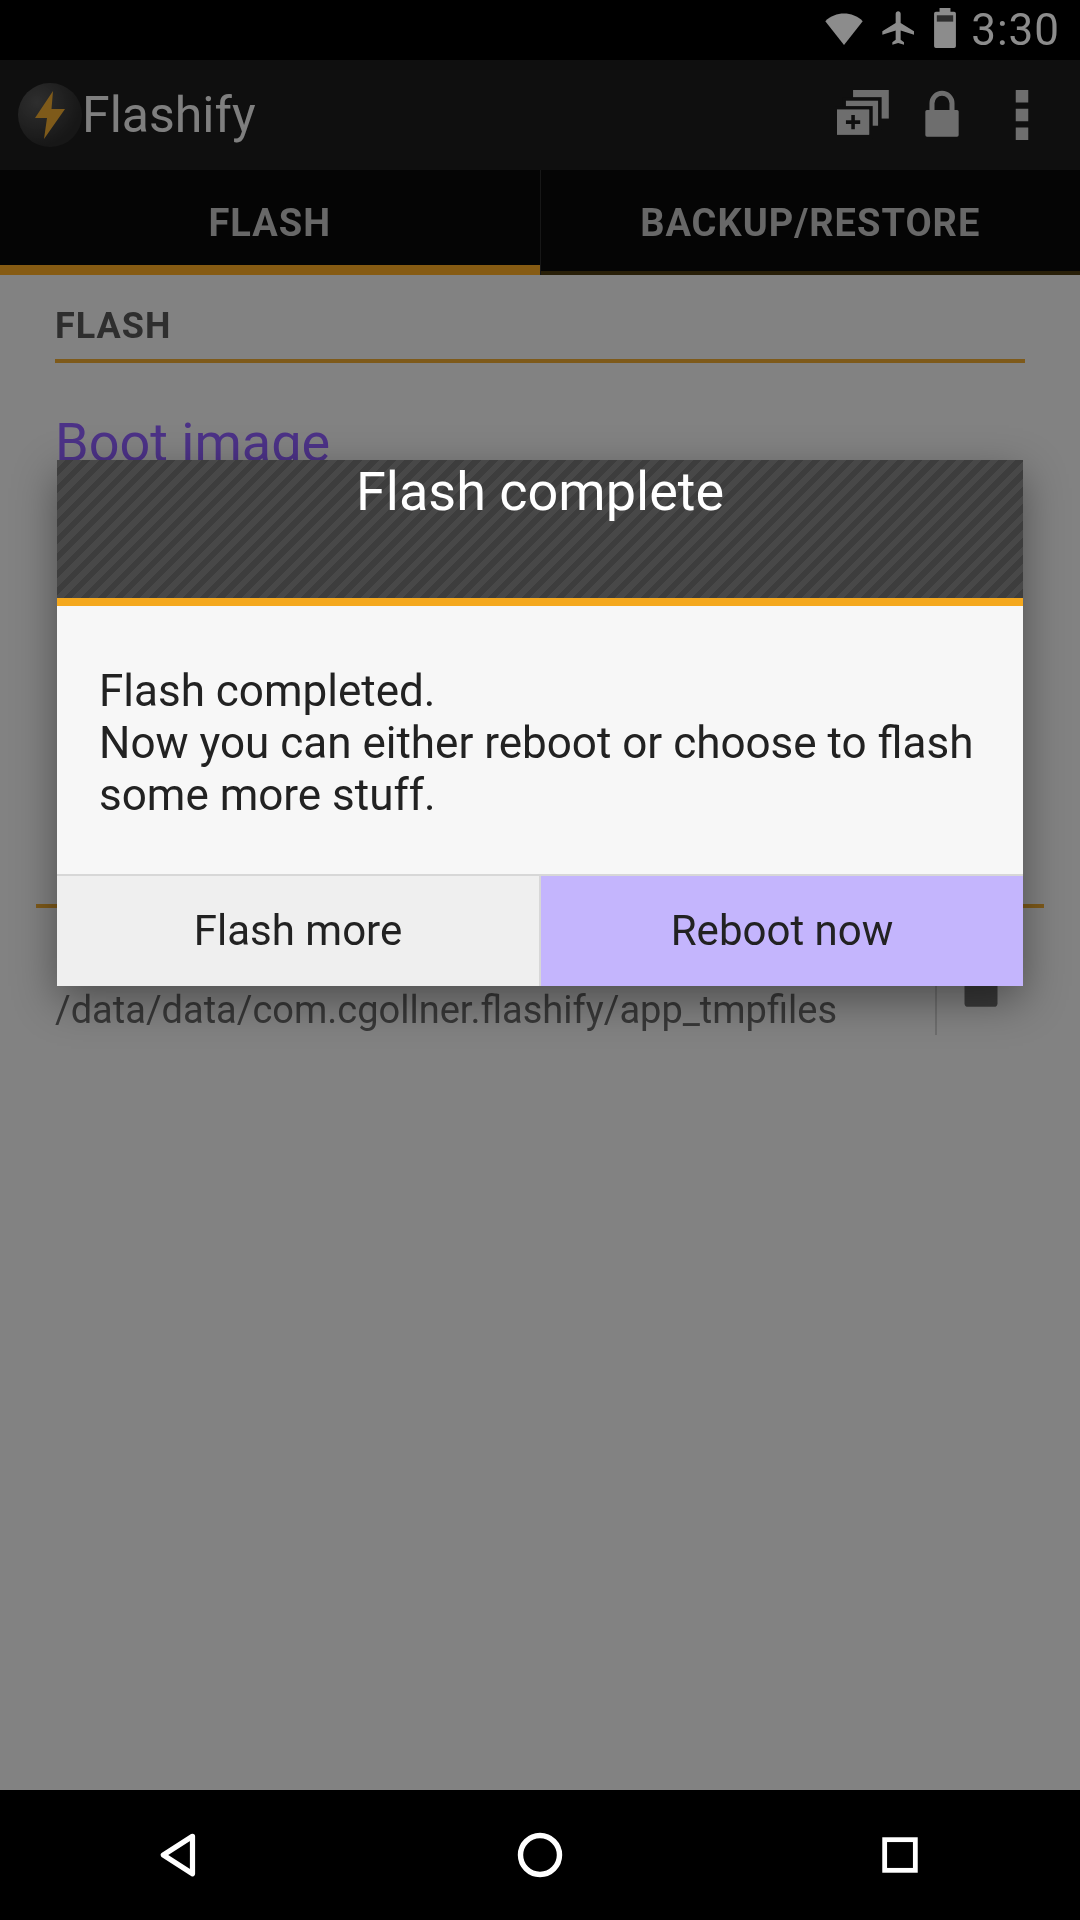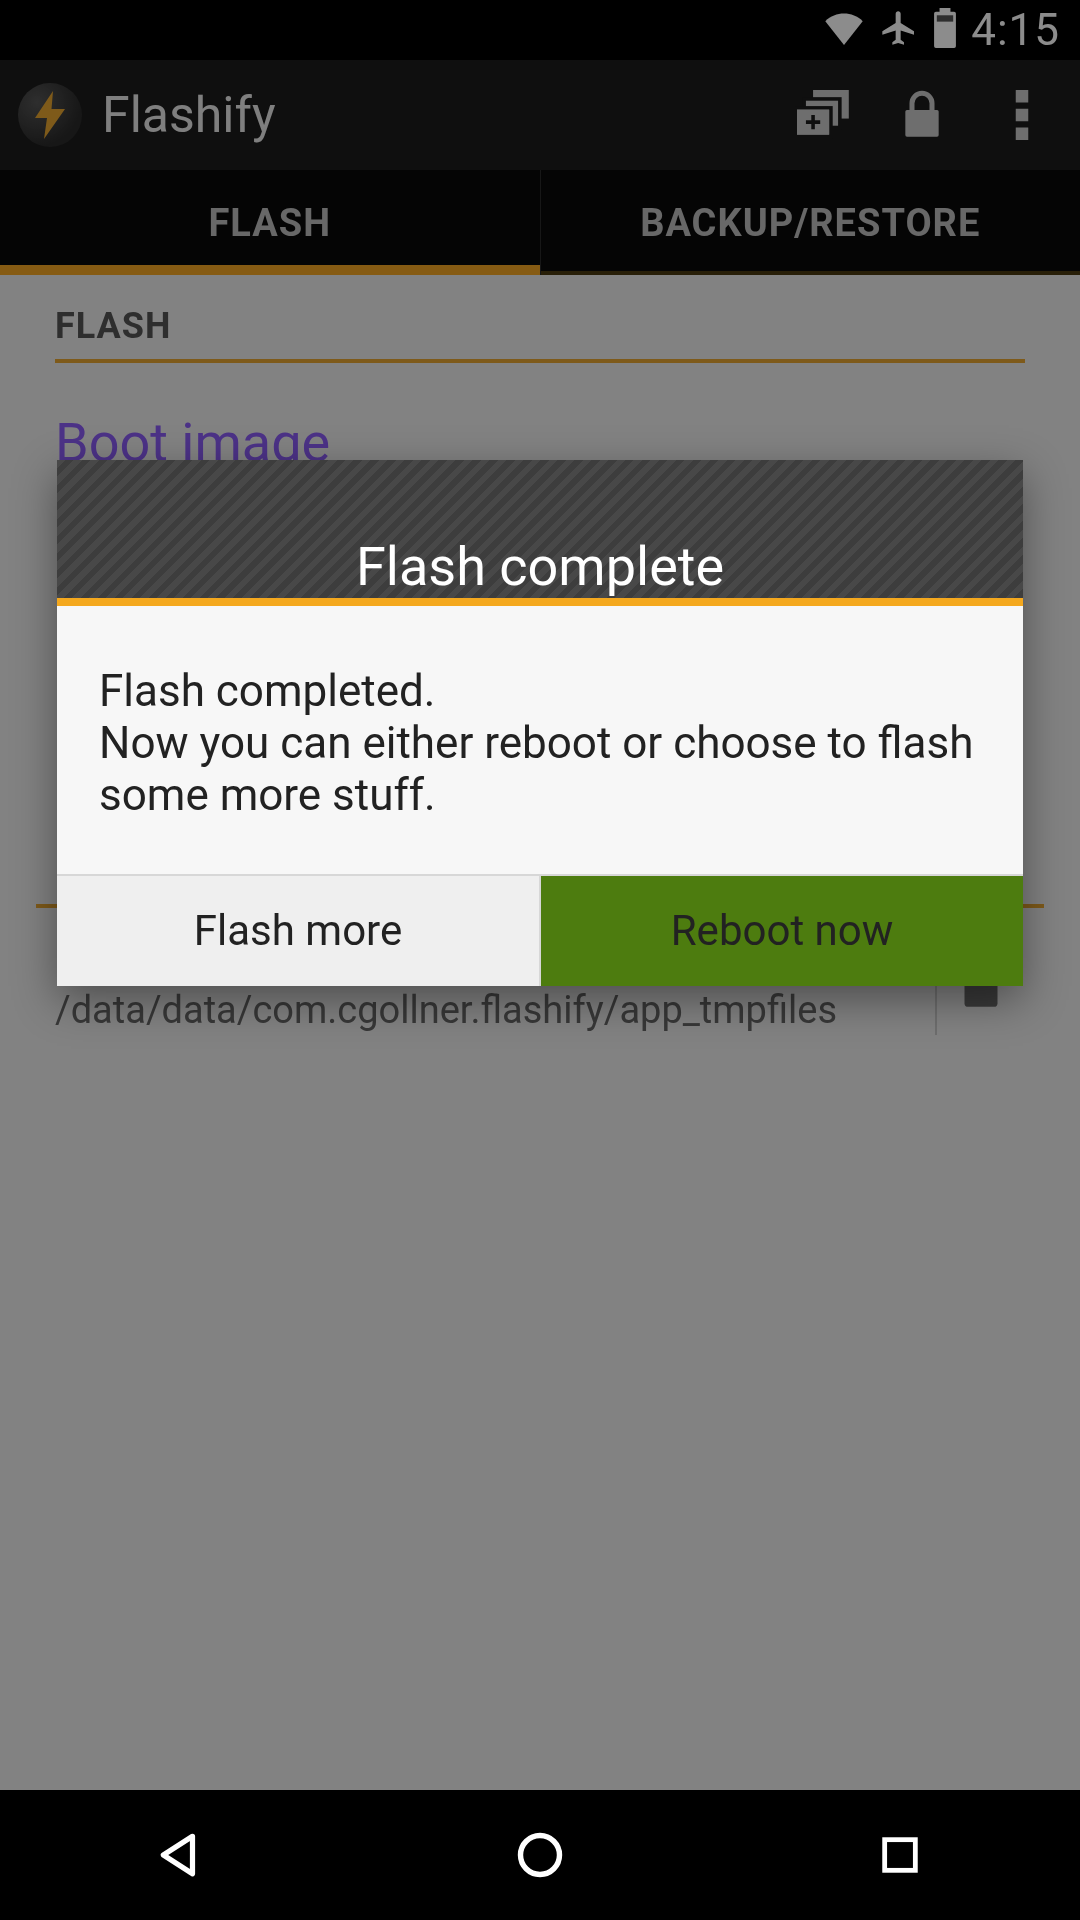--- a/index.html
+++ b/index.html
@@ -5,21 +5,21 @@
   * { margin: 0; padding: 0; box-sizing: border-box; }
   html, body { width: 1080px; height: 1920px; overflow: hidden; font-family: Roboto, "Helvetica Neue", Arial, sans-serif; }
   body { background: #000; position: relative; }
 
   
   .status-bar { height: 60px; background: #000; display: flex; align-items: center; justify-content: flex-end; padding: 0 20px; gap: 14px; }
   .status-bar svg { fill: #fff; }
   .status-time { color: #fff; font-size: 44px; font-weight: 400; letter-spacing: 1px; }
 
   
-  .action-bar { height: 110px; background: #1c1c1c; display: flex; align-items: center; padding: 16px 18px; gap: 20px; }
+  .action-bar { height: 110px; background: #1c1c1c; display: flex; align-items: center; padding: 16px 18px; }
   .app-icon { width: 64px; height: 64px; border-radius: 50%; background: radial-gradient(circle at 30% 30%, #555 0%, #2a2a2a 70%); display: flex; align-items: center; justify-content: center; }
   .app-title { color: #e8e8e8; font-size: 50px; flex: 1; }
   .action-bar .abtn { width: 80px; height: 80px; display: flex; align-items: center; justify-content: center; }
 
   
   .tabs { height: 105px; background: #0a0a0a; display: flex; }
   .tab { flex: 1; display: flex; align-items: center; justify-content: center; color: #bdbdbd; font-size: 38px; font-weight: 700; letter-spacing: 1px; position: relative; }
   .tab + .tab { border-left: 1px solid #2a2a2a; align-items: center; }
   .tab.active::after { content: ""; position: absolute; left: 0; right: 0; bottom: 0; height: 10px; background: #f5a623; }
   .tab.inactive::after { content: ""; position: absolute; left: 0; right: 0; bottom: 0; height: 4px; background: #4a3a10; }
@@ -32,28 +32,28 @@
   .queue-divider { height: 4px; background: #e6a531; margin: 430px -19px 18px -19px; }
   .queue-row { display: flex; align-items: flex-start; gap: 12px; }
   .queue-main { flex: 1; }
   .queue-name { color: #222; font-size: 52px; }
   .queue-path { color: #666; font-size: 38px; line-height: 1.25; }
   .queue-trash { width: 90px; border-left: 2px solid #c8c8c8; display: flex; align-items: center; justify-content: center; padding-top: 6px; align-self: stretch; }
 
   
   .scrim { position: absolute; inset: 0; background: rgba(0,0,0,0.45); }
   .dialog { position: absolute; left: 57px; right: 57px; top: 460px; background: #fff; box-shadow: 0 14px 40px rgba(0,0,0,0.4); }
-  .dialog-header { height: 138px; display: flex; align-items: flex-end; justify-content: center; background-color: #3d3d3d; background-image: repeating-linear-gradient(135deg, rgba(255,255,255,0.06) 0 6px, rgba(0,0,0,0) 6px 12px); }
+  .dialog-header { height: 138px; display: flex; align-items: flex-start; justify-content: center; background-color: #3d3d3d; background-image: repeating-linear-gradient(135deg, rgba(255,255,255,0.06) 0 6px, rgba(0,0,0,0) 6px 12px); }
   .dialog-title { color: #fff; font-size: 54px; }
   .dialog-accent { height: 8px; background: #f4a81e; }
   .dialog-body { padding: 60px 42px 52px 42px; background: #f7f7f7; }
   .dialog-text { color: #222; font-size: 44px; line-height: 1.18; }
   .dialog-buttons { display: flex; border-top: 2px solid #d7d7d7; }
   .dlg-btn { flex: 1; height: 110px; display: flex; align-items: center; justify-content: center; font-size: 42px; color: #222; }
-  .dlg-btn + .dlg-btn { border-left: 2px solid #d7d7d7; background: #4d7c0f; }
+  .dlg-btn + .dlg-btn { border-left: 2px solid #d7d7d7; background: #c4b5fd; }
   .dlg-btn:first-child { background: #efefef; }
 
   
   .nav-bar { position: absolute; left: 0; right: 0; bottom: 0; height: 130px; background: #000; display: flex; align-items: center; justify-content: space-around; }
   .nav-bar .navbtn { width: 200px; height: 100px; display: flex; align-items: center; justify-content: center; }
 </style>
 </head>
 <body>
 
 <div class="status-bar">
@@ -66,21 +66,21 @@
     <svg width="40" height="40" viewBox="0 0 24 24">
         <path d="M21 16v-2l-8-5V3.5C13 2.67 12.33 2 11.5 2S10 2.67 10 3.5V9l-8 5v2l8-2.5V19l-2 1.5V22l3.5-1 3.5 1v-1.5L13 19v-5.5l8 2.5z"></path>
       </svg>
   </span>
   <span>
     <svg width="24" height="40" viewBox="0 0 12 22">
         <path d="M3 0h6v2h2a1 1 0 0 1 1 1v18a1 1 0 0 1-1 1H1a1 1 0 0 1-1-1V3a1 1 0 0 1 1-1h2V0z" fill="#fff"></path>
         <rect x="1.5" y="4" width="9" height="3.5" fill="#555"></rect>
       </svg>
   </span>
-  <span class="status-time">4:15</span>
+  <span class="status-time">3:30</span>
 </div>
 
 <div class="action-bar">
   <div class="app-icon">
     <svg width="36" height="48" viewBox="0 0 24 32">
         <path d="M14 0 L2 18 H10 L8 32 L22 12 H13 Z" fill="#e6a531"></path>
       </svg>
   </div>
   <div class="app-title">Flashify</div>
   <div class="abtn">

